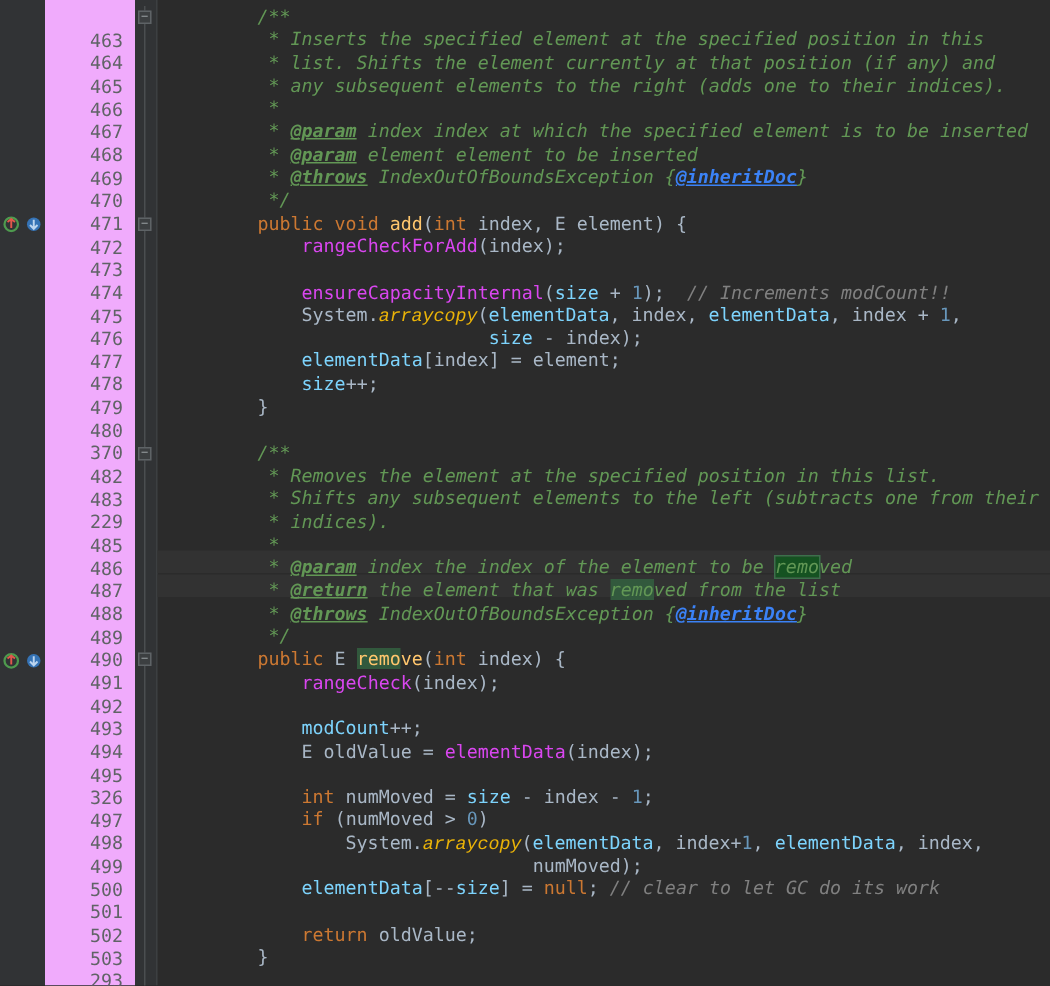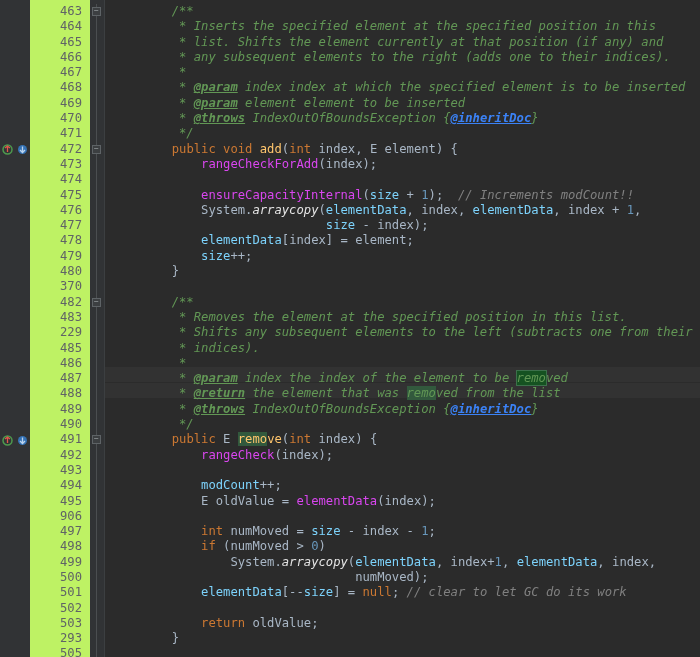--- a/index.html
+++ b/index.html
@@ -12,25 +12,25 @@
     line-height: 15.3px;
     width: 700px;
     height: 657px;
     overflow: hidden;
   }
   .editor {
     display: flex;
     height: 100%;
   }
   .gutter {
-    background: #bef264;
+    background: #f0abfc;
     color: #606366;
     text-align: right;
     user-select: none;
-    padding-top: 4px;
+    padding-top: 20px;
     width: 60px;
     flex-shrink: 0;
   }
   .gutter .ln {
     padding-right: 8px;
     height: 15.3px;
   }
   .markers {
     width: 30px;
     background: #313335;
@@ -103,21 +103,21 @@
   .c-doc       { color: #629755; font-style: italic; }
   .c-doctag    { color: #629755; font-style: italic; font-weight: bold; text-decoration: underline; }
   .c-doclink   { color: #3b82f6; font-style: italic; font-weight: bold; text-decoration: underline; }
   .c-kw        { color: #cc7832; }
   .c-type      { color: #a9b7c6; }
   .c-method    { color: #d946ef; }
   .c-methoddef { color: #ffc66d; }
   .c-field     { color: #7dd3fc; }
   .c-num       { color: #6897bb; }
   .c-punct     { color: #a9b7c6; }
-  .c-static    { color: #e5e5e5; font-style: italic; }
+  .c-static    { color: #eab308; font-style: italic; font-family: Liberation Mono, monospace; }
 
   .search-hit {
     background: #32593d;
   }
   .search-current {
     background: #155221;
     outline: 1px solid #3c704b;
   }
 </style>
 </head>
@@ -181,21 +181,21 @@
       <div class="ln">486</div>
       <div class="ln">487</div>
       <div class="ln">488</div>
       <div class="ln">489</div>
       <div class="ln">490</div>
       <div class="ln">491</div>
       <div class="ln">492</div>
       <div class="ln">493</div>
       <div class="ln">494</div>
       <div class="ln">495</div>
-      <div class="ln">906</div>
+      <div class="ln">326</div>
       <div class="ln">497</div>
       <div class="ln">498</div>
       <div class="ln">499</div>
       <div class="ln">500</div>
       <div class="ln">501</div>
       <div class="ln">502</div>
       <div class="ln">503</div>
       <div class="ln">293</div>
       <div class="ln">505</div>
     </div>

